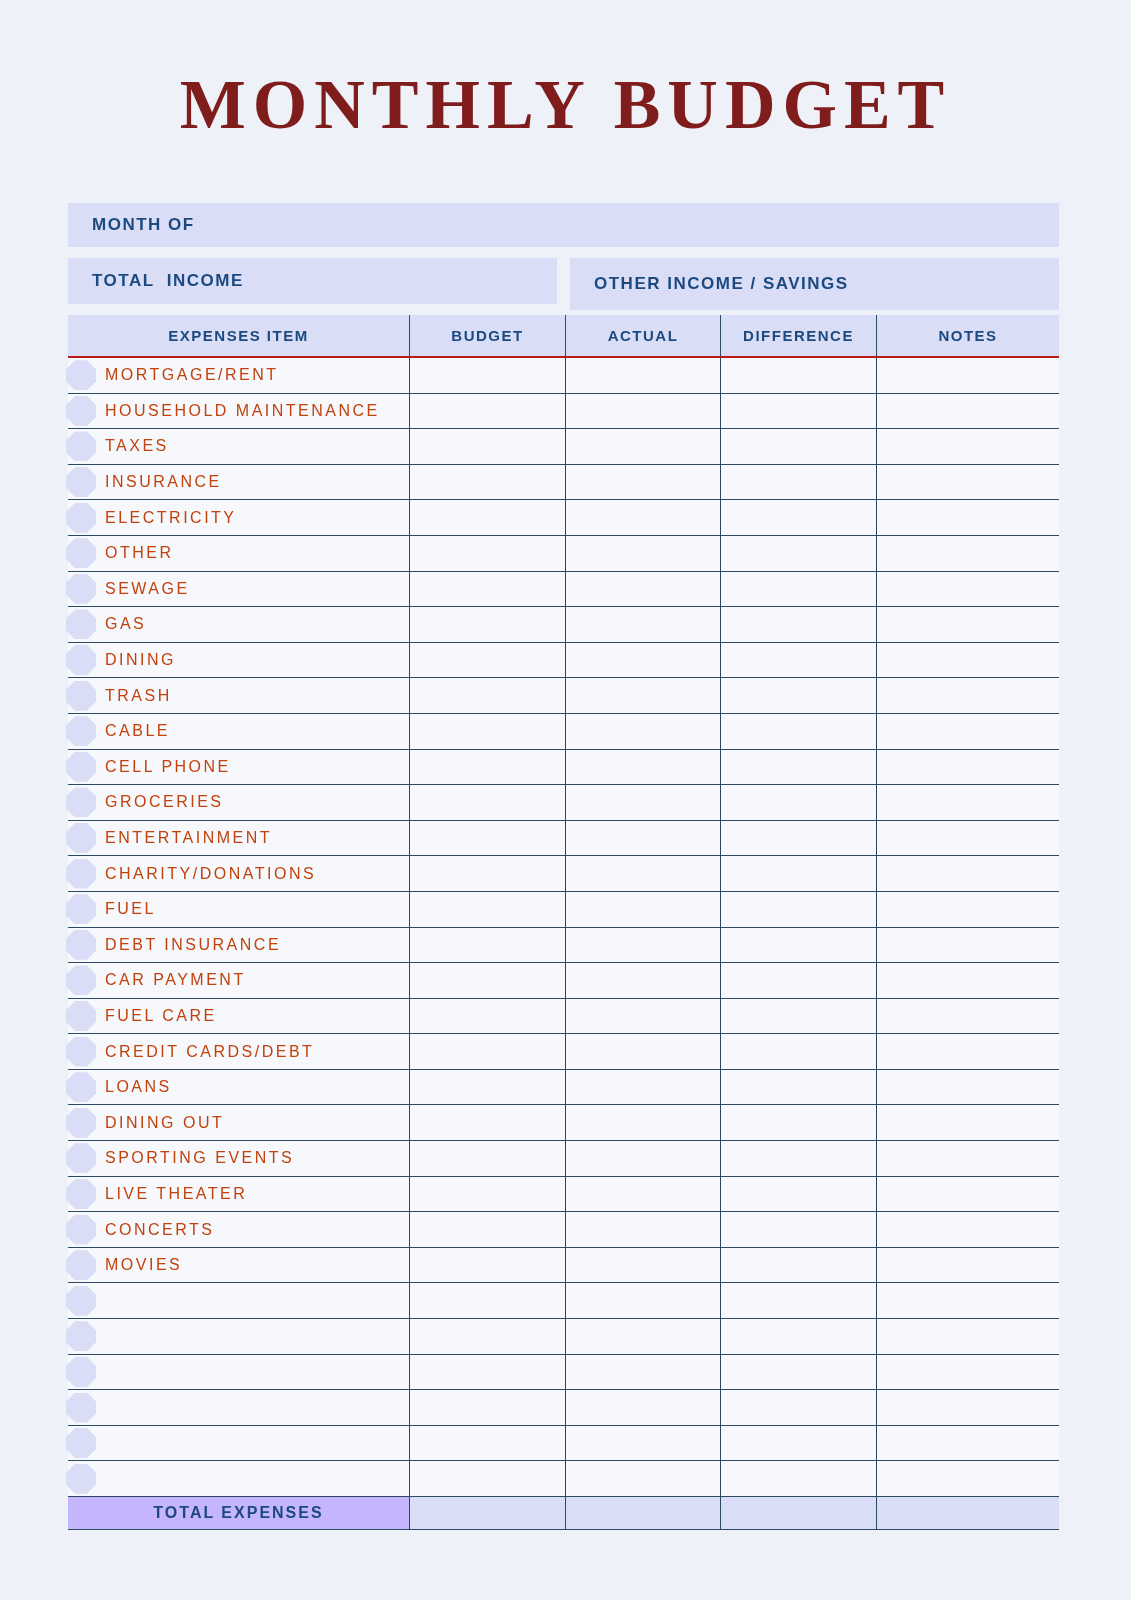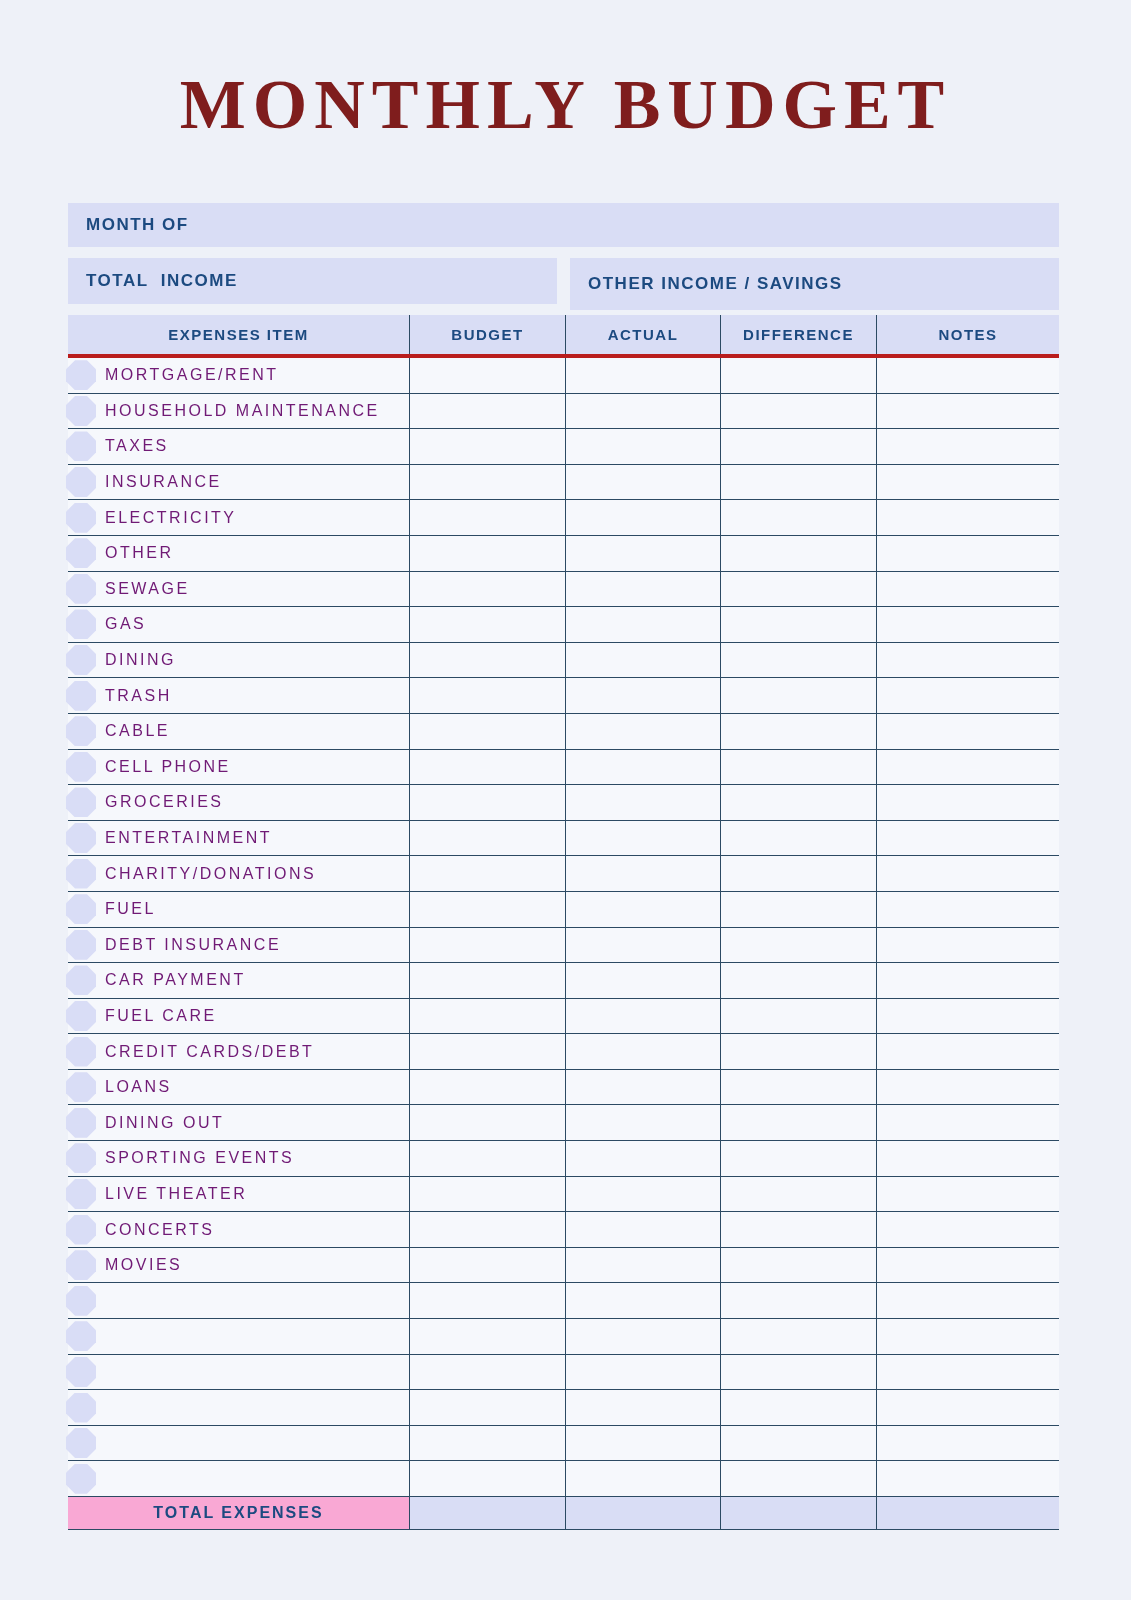--- a/index.html
+++ b/index.html
@@ -19,21 +19,21 @@
     font-weight:700;
     font-size:70px;
     letter-spacing:7px;
     color:#7f1d1d;
     line-height:1;
   }
   .bar {
     position:absolute;
     background:#d9ddf5;
     display:flex; align-items:center;
-    padding-left:18px;
+    padding-left:24px;
   }
   .bar-label {
     color:#1c4a80;
     font-weight:700;
     font-size:17px;
     letter-spacing:1.5px;
     white-space:pre;
   }
   .bar-fill { flex:1; height:100%; }
   #month-bar  { left:68px; top:203px; width:991px; height:44px; }
@@ -43,21 +43,21 @@
   .budget-table {
     position:absolute; left:68px; top:315px; width:991px;
   }
   .t-grid {
     display:grid;
     grid-template-columns:341px 156px 155px 156px 183px;
   }
   .t-header {
     background:#d9ddf5;
     height:43px;
-    border-bottom:4px solid #b91c1c;
+    border-bottom:2px solid #b91c1c;
   }
   .t-header .hcell {
     display:flex; align-items:center; justify-content:center;
     color:#1c4a80; font-weight:700; font-size:15px; letter-spacing:1.5px;
   }
   .vline { border-left:1.5px solid #2c4a63; }
   .t-row {
     height:35.6px;
     background:#f6f8fc;
     border-bottom:1.5px solid #2c4a63;
@@ -68,32 +68,32 @@
   }
   .bullet {
     width:30px; height:30px;
     margin-left:-2px;
     flex:0 0 30px;
     background:#d9ddf6;
     clip-path:polygon(30% 0, 70% 0, 100% 30%, 100% 70%, 70% 100%, 30% 100%, 0 70%, 0 30%);
   }
   .item-label {
     margin-left:9px;
-    color:#701a75;
+    color:#c2410c;
     font-size:16px;
     letter-spacing:2.5px;
     white-space:nowrap;
   }
   .t-footer {
     height:33px;
     border-bottom:1.5px solid #2c4a63;
   }
   .t-footer .fcell { background:#d9ddf5; }
   .t-footer .flabel-cell {
-    background:#f9a8d4;
+    background:#c4b5fd;
     display:flex; align-items:center; justify-content:center;
   }
   .flabel {
     color:#1c4a80; font-weight:700; font-size:16px; letter-spacing:2px;
   }
 </style>
 </head>
 <body>
 
 <div class="page">

